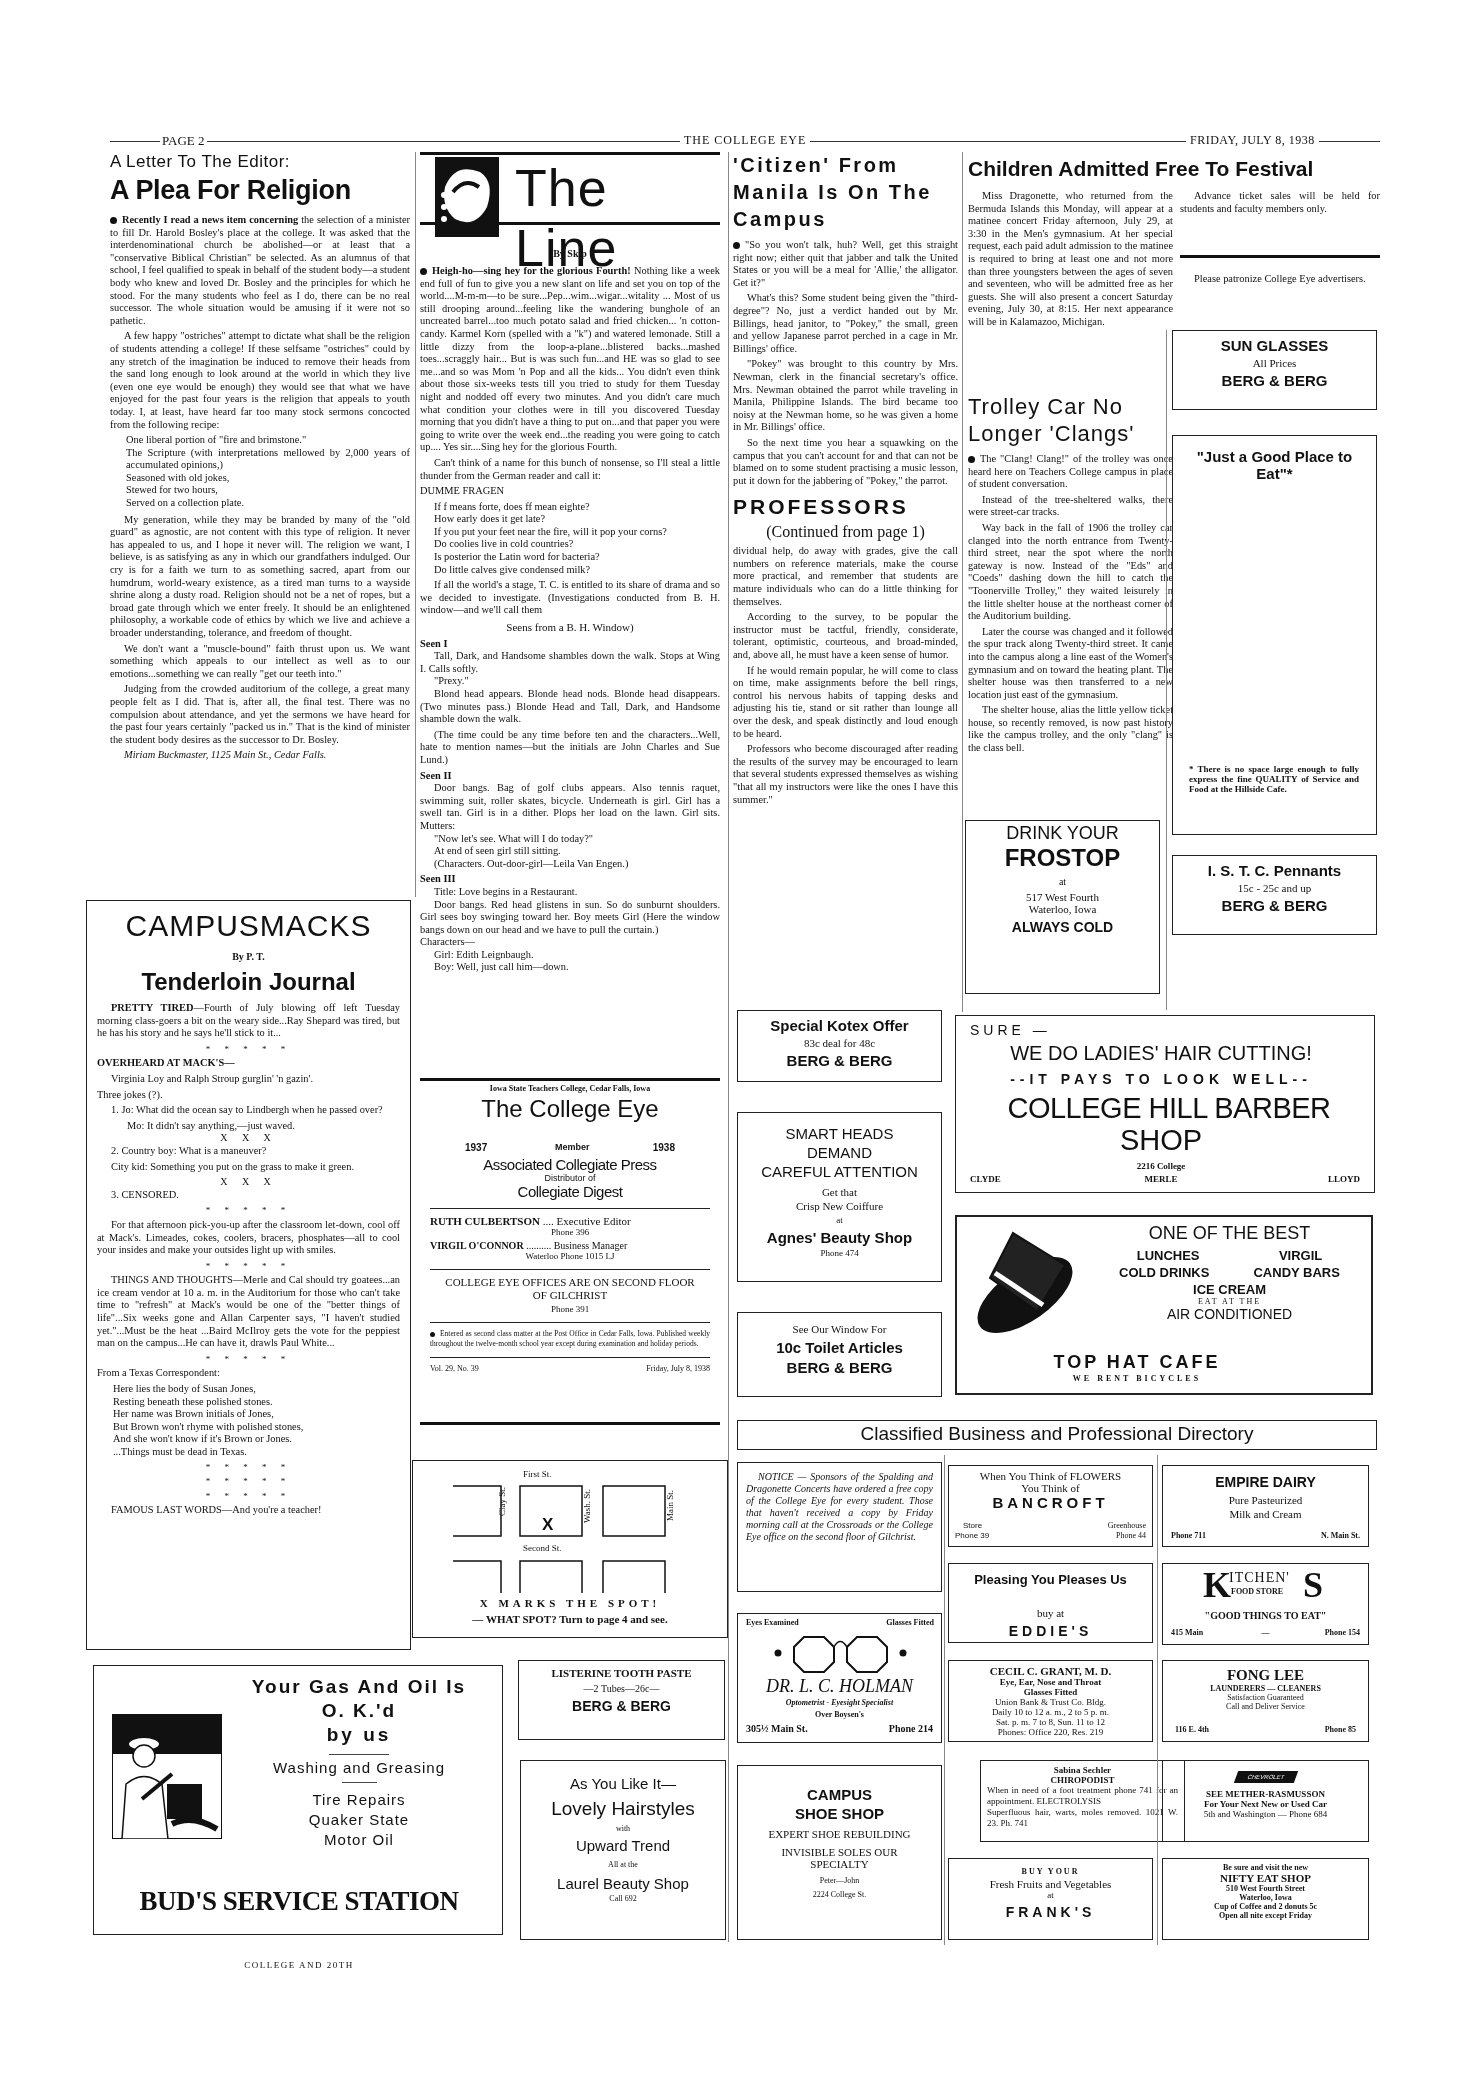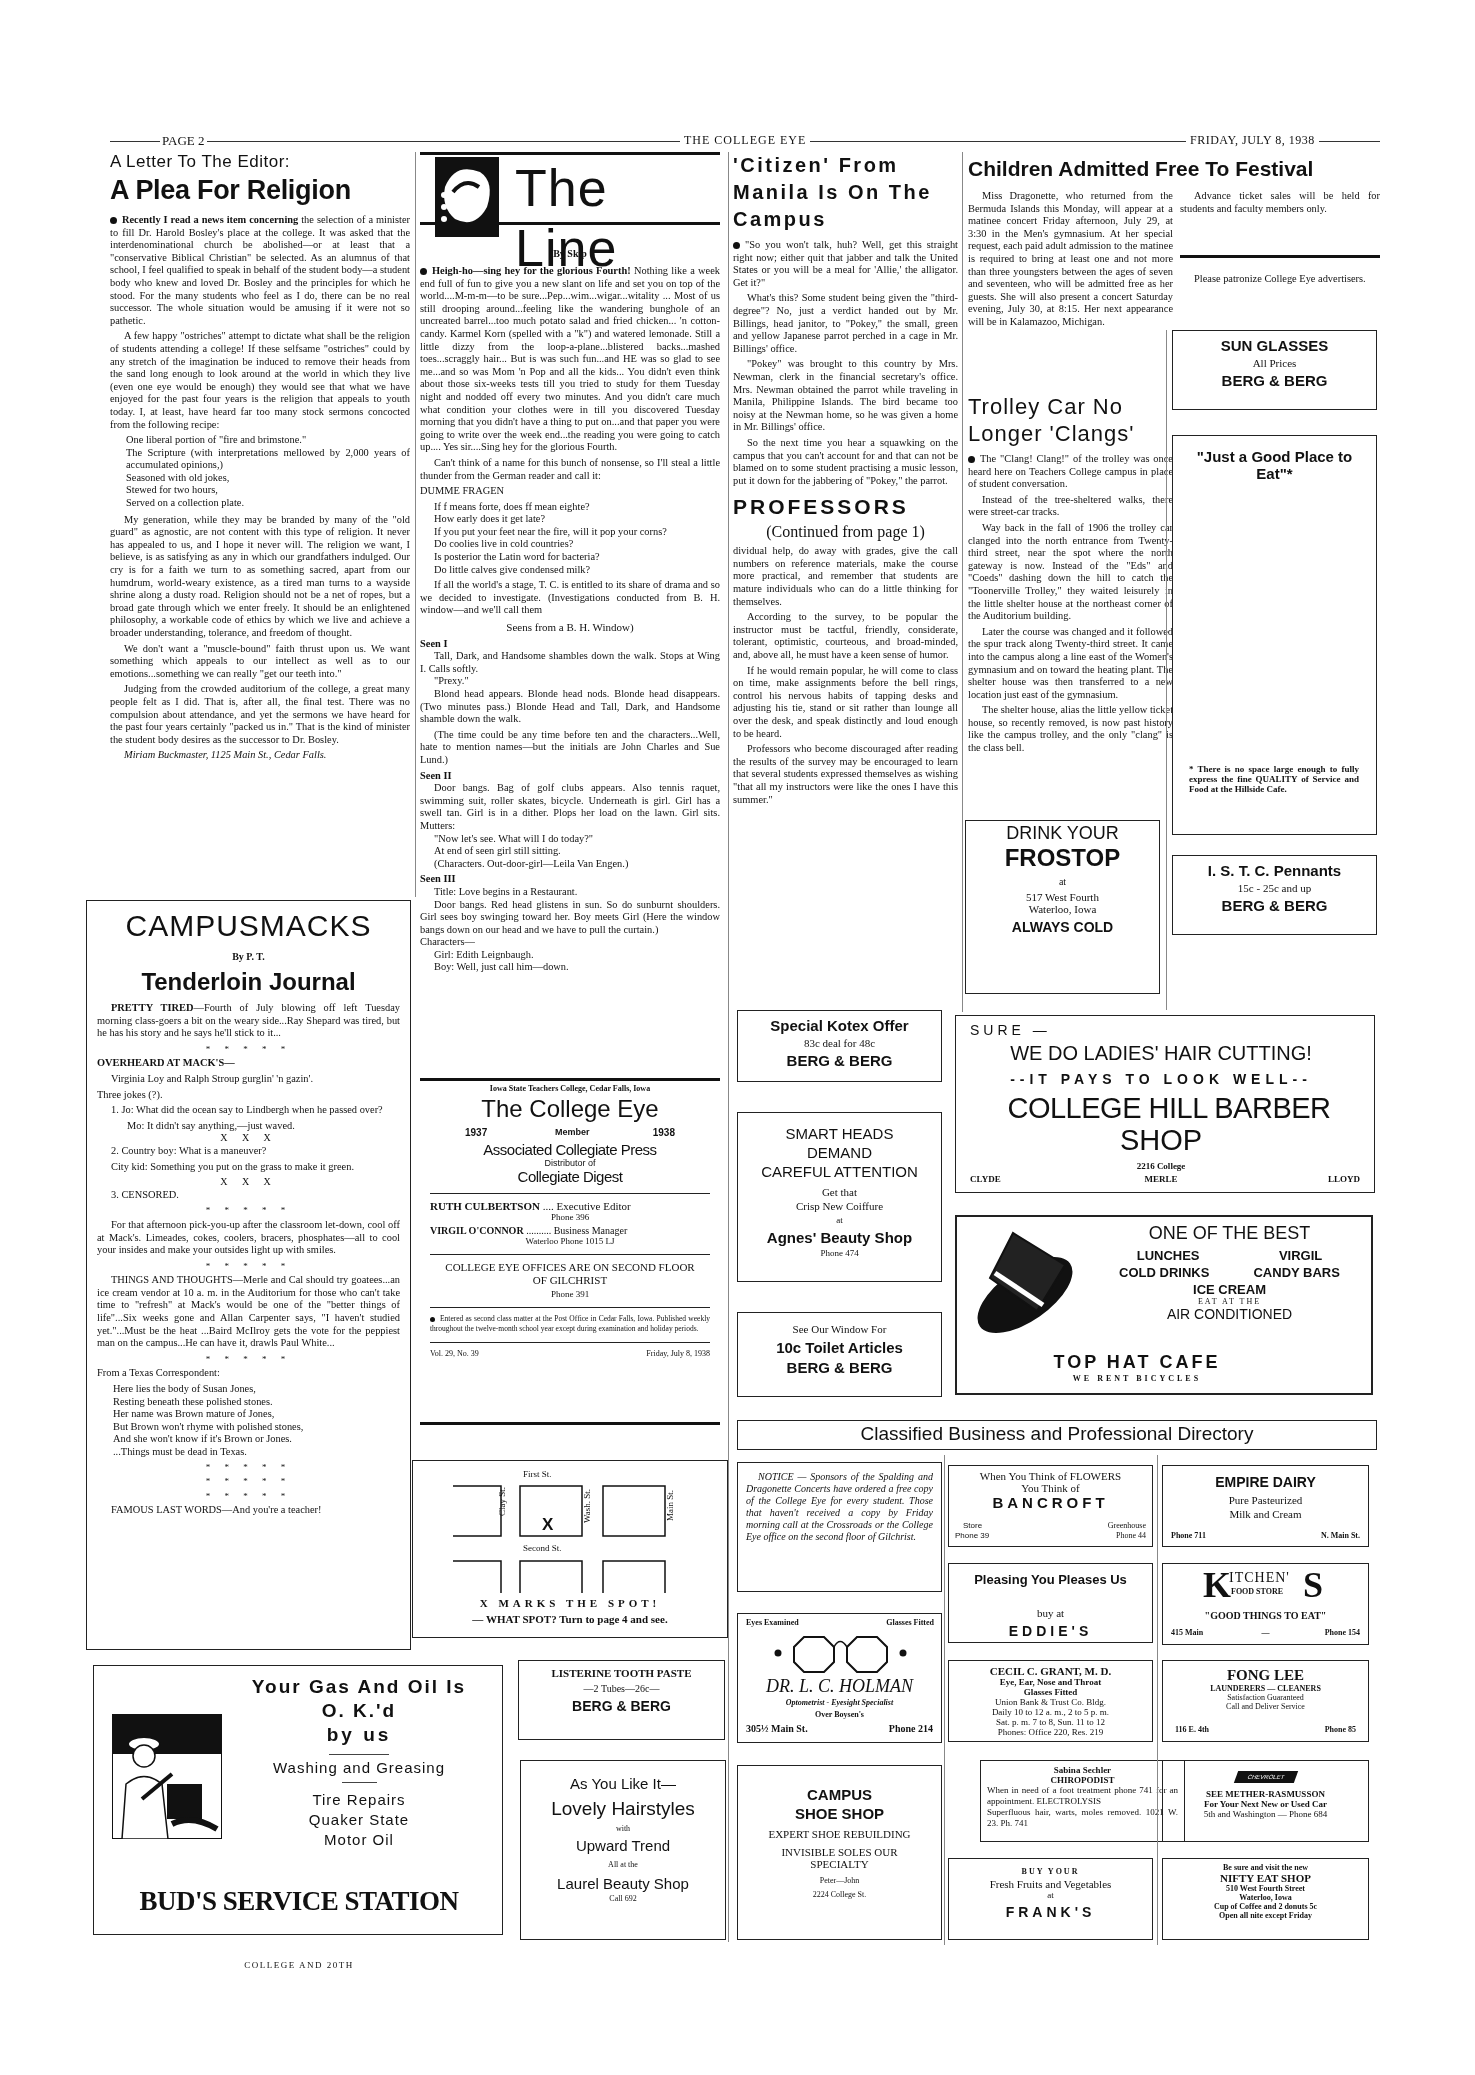--- a/index.html
+++ b/index.html
@@ -67,21 +67,21 @@
     <div class="c" style="font-size:10px;letter-spacing:6px;">X X X</div>
     <p>3. CENSORED.</p>
     <div class="stars">* * * * *</div>
     <p>For that afternoon pick-you-up after the classroom let-down, cool off at Mack's. Limeades, cokes, coolers, bracers, phosphates—all to cool your insides and make your outsides light up with smiles.</p>
     <div class="stars">* * * * *</div>
     <p>THINGS AND THOUGHTS—Merle and Cal should try goatees...an ice cream vendor at 10 a. m. in the Auditorium for those who can't take time to "refresh" at Mack's would be one of the "better things of life"...Six weeks gone and Allan Carpenter says, "I haven't studied yet."...Must be the heat ...Baird McIlroy gets the vote for the peppiest man on the campus...He can have it, drawls Paul White...</p>
     <div class="stars">* * * * *</div>
     <p class="noind">From a Texas Correspondent:</p>
     <p class="verse">Here lies the body of Susan Jones,</p>
     <p class="verse">Resting beneath these polished stones.</p>
-    <p class="verse">Her name was Brown mature of Jones,</p>
+    <p class="verse">Her name was Brown initials of Jones,</p>
     <p class="verse">But Brown won't rhyme with polished stones,</p>
     <p class="verse">And she won't know if it's Brown or Jones.</p>
     <p class="verse">...Things must be dead in Texas.</p>
     <div class="stars">* * * * *</div>
     <div class="stars">* * * * *</div>
     <div class="stars">* * * * *</div>
     <p>FAMOUS LAST WORDS—And you're a teacher!</p>
   </div>
 </div>
 
@@ -153,21 +153,21 @@
     <p class="noind" style="margin:0;">Characters—</p>
     <p style="margin:0;">Girl: Edith Leignbaugh.</p>
     <p>Boy: Well, just call him—down.</p>
   </div>
 </div>
 
 <div class="abs" style="left:420px;top:1078px;width:300px;height:350px;text-align:center;">
   <div class="rule-thick" style="left:0;top:0;width:300px;"></div>
   <div class="serif" style="font-size:8px;font-weight:bold;margin-top:6px;">Iowa State Teachers College, Cedar Falls, Iowa</div>
   <div class="sans" style="font-size:24px;margin-top:2px;">The College Eye</div>
-  <div style="position:relative;height:14px;margin:4px 45px 0;">
+  <div style="position:relative;height:14px;margin:19px 45px 0;">
     <span class="abs sans" style="left:0;font-size:10px;font-weight:bold;">1937</span>
     <span class="abs sans" style="left:90px;font-size:9px;font-weight:bold;">Member</span>
     <span class="abs sans" style="right:0;font-size:10px;font-weight:bold;">1938</span>
   </div>
   <div class="sans" style="font-size:15px;letter-spacing:-.5px;">Associated Collegiate Press</div>
   <div class="sans" style="font-size:9px;">Distributor of</div>
   <div class="sans" style="font-size:15px;letter-spacing:-.5px;">Collegiate Digest</div>
   <div style="border-top:1.5px solid #222;margin:8px 10px 6px;"></div>
   <div style="font-size:11px;text-align:left;padding:0 10px;">
     <b>RUTH CULBERTSON</b> <span>.... Executive Editor</span>

